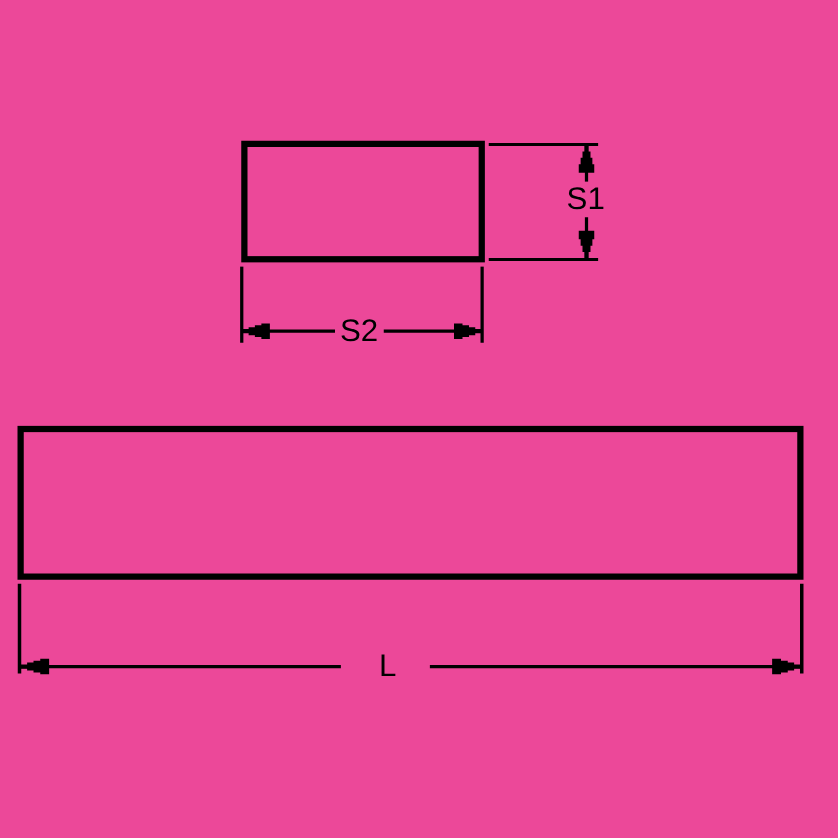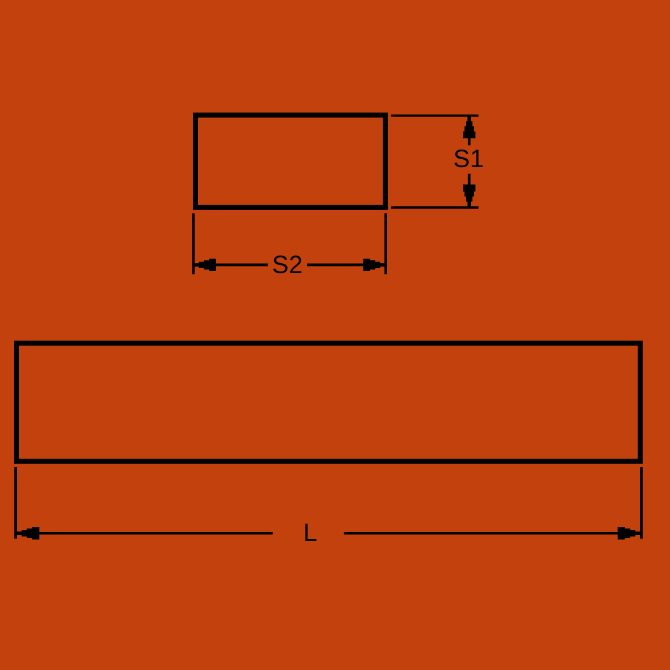--- a/index.html
+++ b/index.html
@@ -1,16 +1,16 @@
 <!DOCTYPE html>
 <html><head>
 <meta charset="utf-8">
 <style>
   html,body{margin:0;padding:0;background:#ffffff;}
-  .page{width:670px;height:670px;position:relative;background:#c2410c;overflow:hidden;}
+  .page{width:670px;height:670px;position:relative;background:#ec4899;overflow:hidden;}
   svg{position:absolute;top:0;left:0;transform:translateZ(0);will-change:transform;}
   text{font-family:"Liberation Sans",sans-serif;fill:#000;-webkit-font-smoothing:antialiased;text-rendering:geometricPrecision;}
 </style>
 </head>
 <body>
 <div class="page">
 <svg width="670" height="670" viewBox="0 0 670 670">
 
   <rect x="195.5" y="115.1" width="189.9" height="92.3" fill="none" stroke="#000" stroke-width="5"></rect>
 

